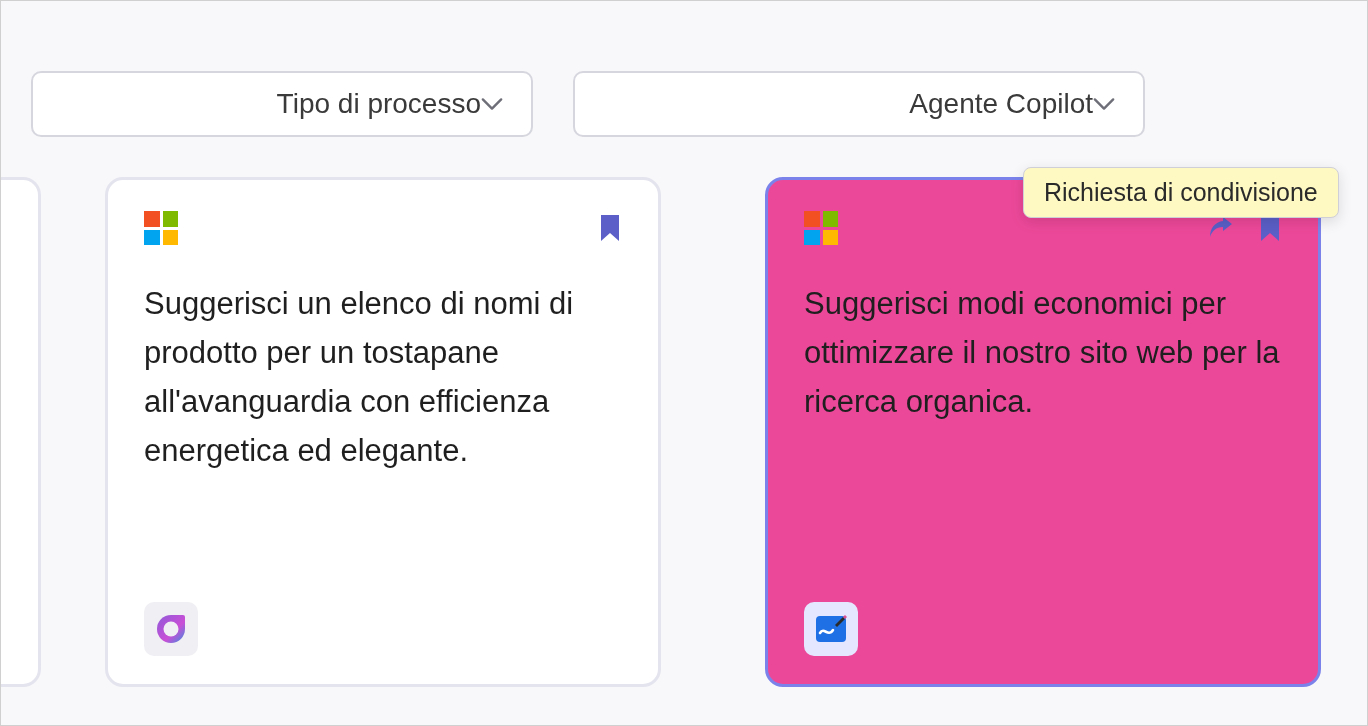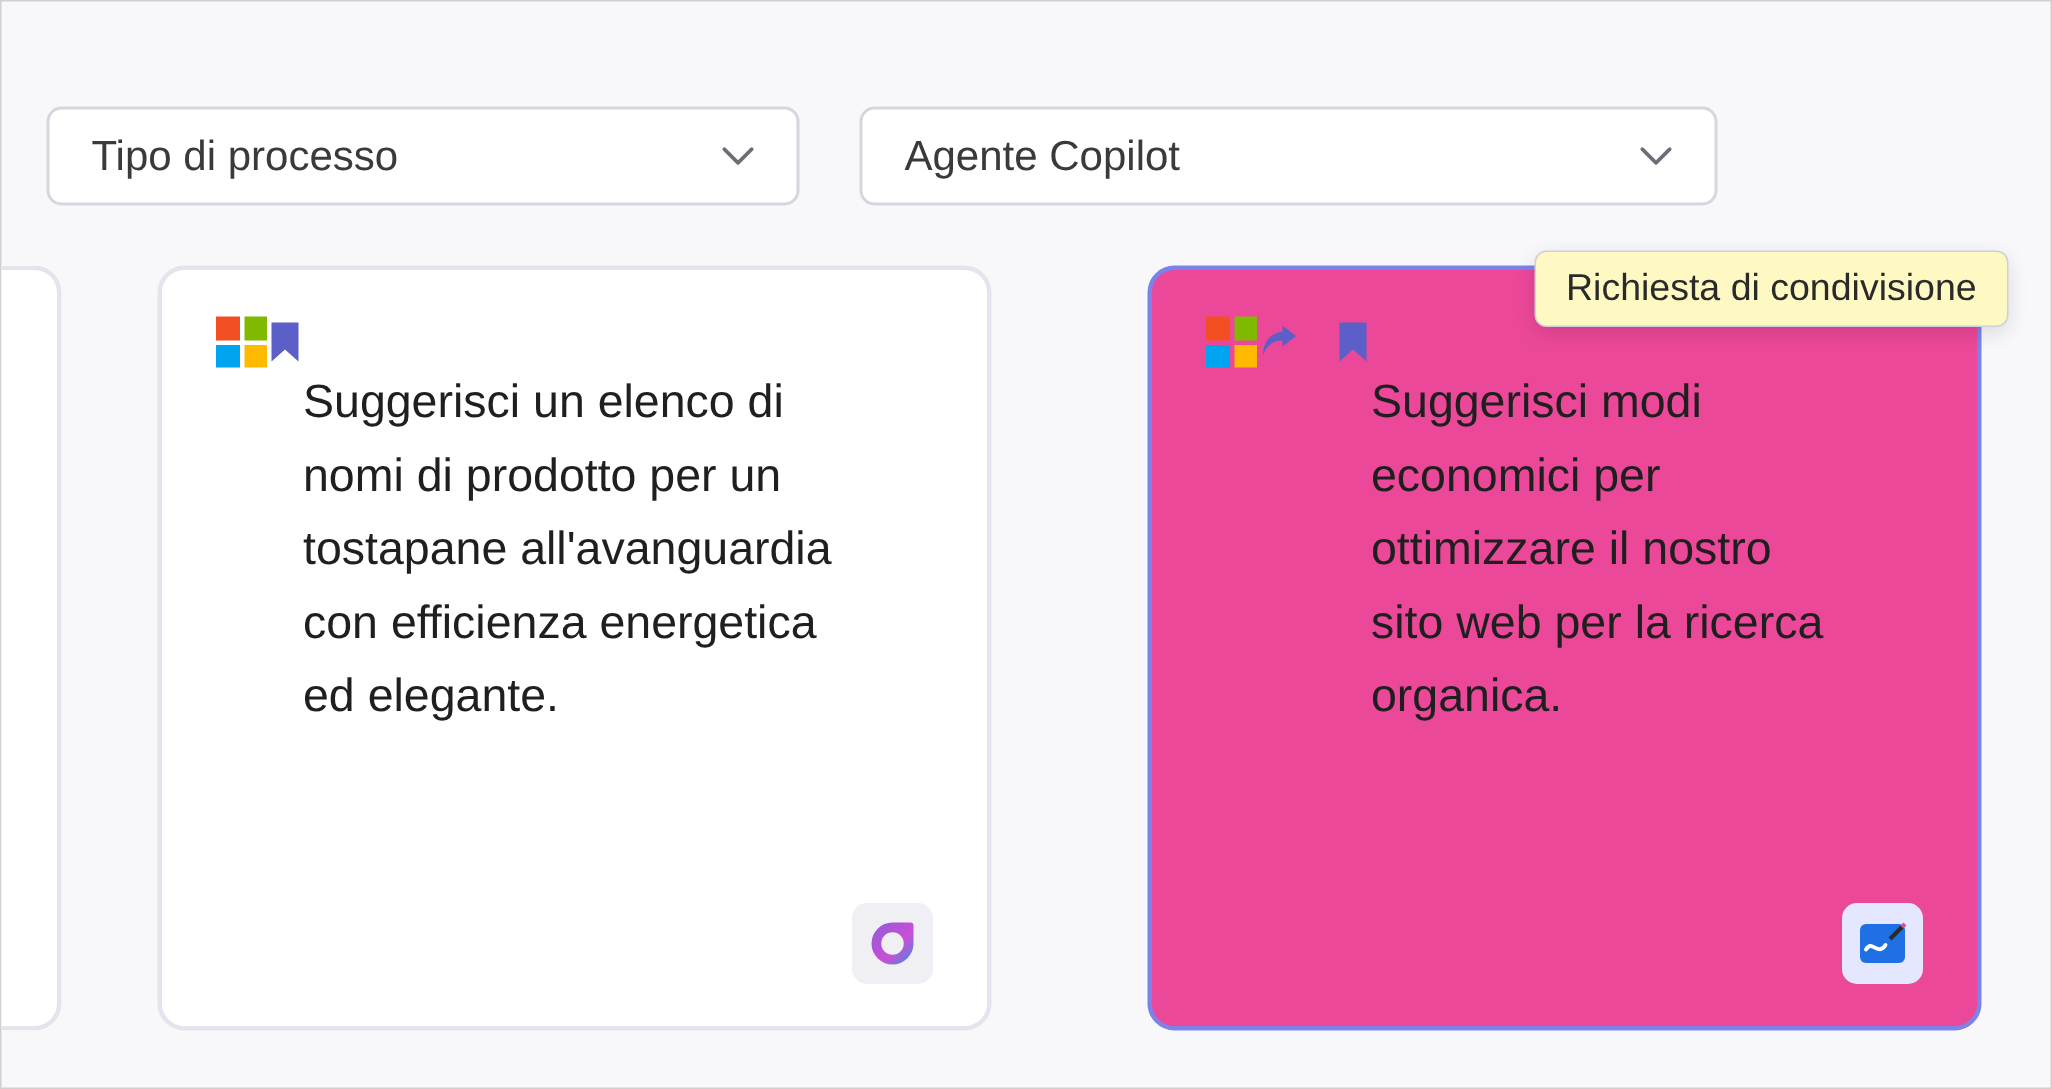--- a/index.html
+++ b/index.html
@@ -17,21 +17,21 @@
     gap: 40px;
     padding: 70px 30px 0 30px;
   }
   .dropdown {
     background: #fff;
     border: 2px solid #d6d6de;
     border-radius: 10px;
     height: 66px;
     display: flex;
     align-items: center;
-    justify-content: space-between;
+    justify-content: flex-end;
     padding: 0 28px 0 28px;
     cursor: pointer;
   }
   .dropdown-1 { width: 502px; }
   .dropdown-2 { width: 572px; }
   .dropdown-label {
     font-size: 28px;
     color: #3a3a3a;
     font-weight: 400;
   }
@@ -49,21 +49,21 @@
   }
 
   .card {
     background: #fff;
     border: 3px solid #e4e4ee;
     border-radius: 18px;
     width: 556px;
     height: 510px;
     padding: 30px 36px 28px 36px;
     display: flex;
-    flex-direction: row;
+    flex-direction: column;
     position: relative;
   }
   .card.partial-left {
     width: 100px;
     min-width: 100px;
     border-top-left-radius: 0;
     border-bottom-left-radius: 0;
     border-left: none;
   }
   .card.selected {

